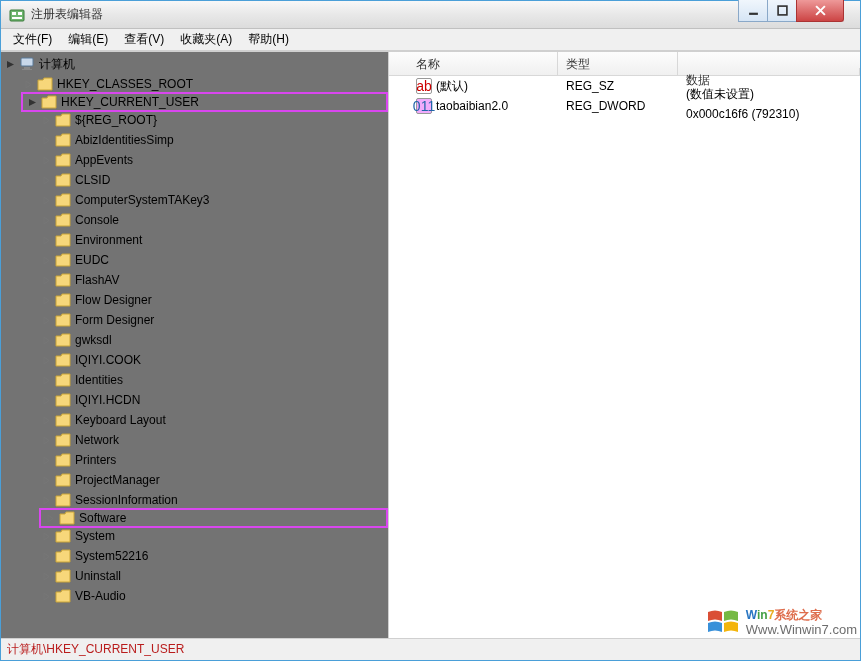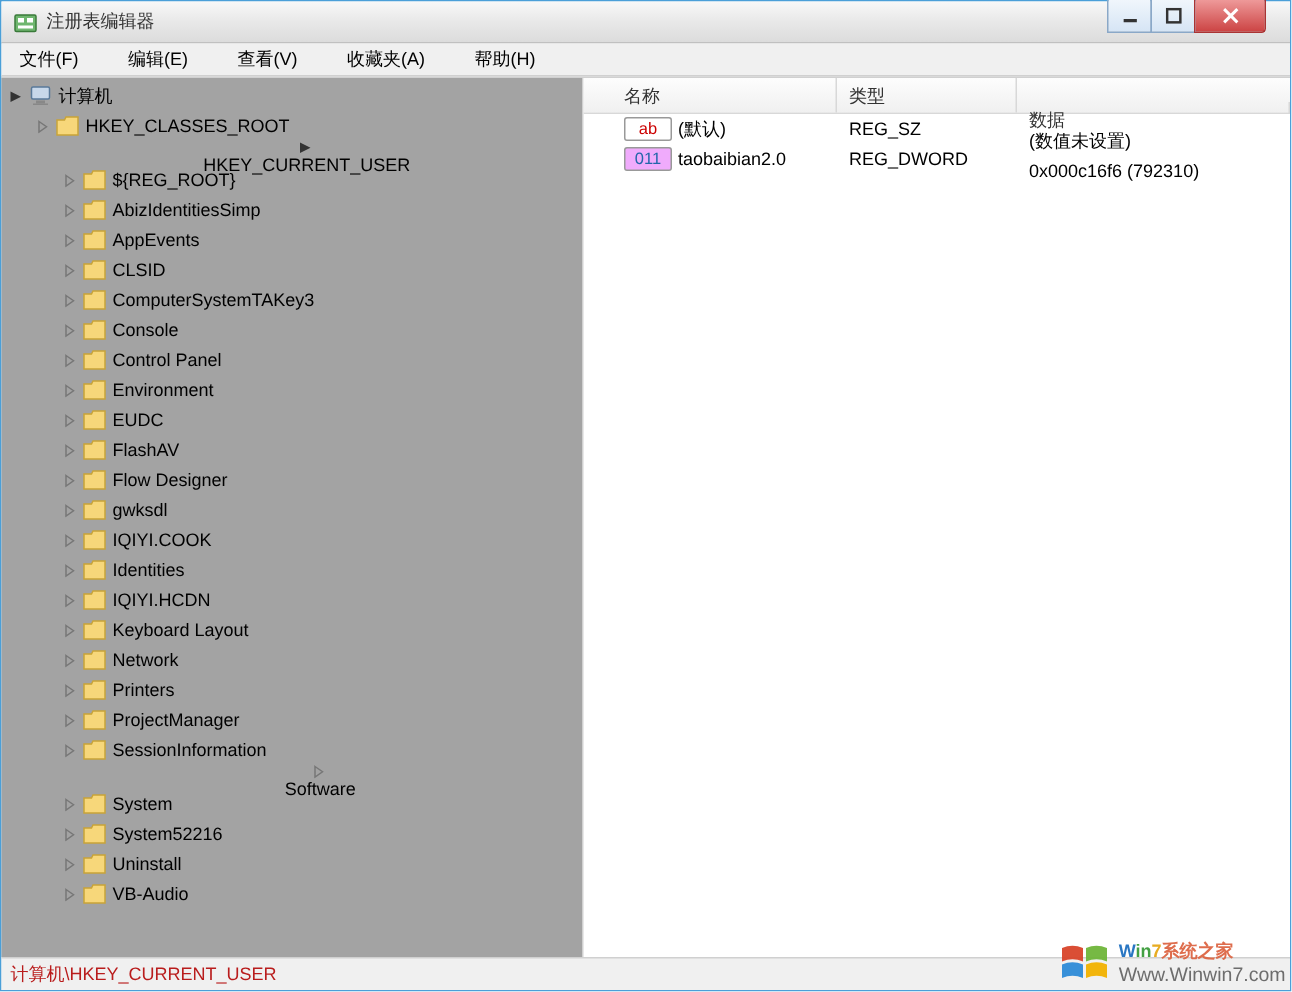--- a/index.html
+++ b/index.html
@@ -8,56 +8,56 @@
 .window { width: 861px; height: 661px; border: 1px solid #4a9fd8; background: #fff; display: flex; flex-direction: column; }
 
 .titlebar { height: 28px; background: linear-gradient(to bottom, #f8f8f8 0%, #e8e8e8 50%, #dcdcdc 100%); display: flex; align-items: center; padding: 0 16px 0 8px; border-bottom: 1px solid #c0c0c0; }
 .titlebar-icon { width: 16px; height: 16px; margin-right: 6px; }
 .titlebar-text { flex: 1; color: #333; }
 .win-buttons { display: flex; height: 22px; margin-top: -8px; }
 .win-btn { width: 30px; height: 22px; display: flex; align-items: center; justify-content: center; border: 1px solid #8aa8c8; border-top: none; margin-left: -1px; background: linear-gradient(to bottom,#f0f6fc,#d6e5f5); }
 .win-btn.close { width: 48px; background: linear-gradient(to bottom,#e99,#c44); border-color: #a33; color: #fff; border-top-right-radius: 0; border-bottom-right-radius: 3px; }
 .win-btn svg { width: 11px; height: 11px; }
 
-.menubar { height: 22px; display: flex; align-items: center; padding: 0 4px; background: #f0f0f0; border-bottom: 1px solid #d0d0d0; gap: 17px; }
+.menubar { height: 22px; display: flex; align-items: center; padding: 0 4px; background: #f0f0f0; border-bottom: 1px solid #d0d0d0; }
 .menu-item { padding: 2px 8px; cursor: default; }
 
 .content { flex: 1; display: flex; border-top: 1px solid #d0d0d0; min-height: 0; }
-.tree-panel { width: 388px; border-right: 1px solid #d0d0d0; overflow-y: auto; overflow-x: hidden; background: #a3a3a3; padding: 2px 0 2px 2px; }
+.tree-panel { width: 388px; border-right: 1px solid #d0d0d0; overflow-y: auto; overflow-x: hidden; background: #737373; padding: 2px 0 2px 2px; }
 .list-panel { flex: 1; display: flex; flex-direction: column; background: #fff; overflow: hidden; }
 
 .list-header { display: flex; height: 24px; border-bottom: 1px solid #d8d8d8; background: linear-gradient(to bottom,#fdfdfd,#f0f0f0); }
 .list-header .col { padding: 4px 8px; border-right: 1px solid #d8d8d8; color: #333; }
 .col-name { width: 150px; margin-left: 19px; }
 .col-type { width: 120px; }
 .col-data { flex: 1; margin-top: 16px; }
 
 .list-body { flex: 1; overflow: auto; }
 .list-row { display: flex; height: 20px; align-items: center; }
 .list-row .cell { padding: 0 8px; overflow: hidden; white-space: nowrap; text-overflow: ellipsis; }
 .list-row .cell.col-name { display: flex; align-items: center; gap: 4px; }
 
-.vicon { width: 32px; height: 16px; display: inline-flex; align-items: center; justify-content: center; font-size: 11px; border: 1px solid #999; border-radius: 2px; }
+.vicon { width: 16px; height: 16px; display: inline-flex; align-items: center; justify-content: center; font-size: 14px; border: 1px solid #999; border-radius: 2px; }
 .vicon.sz { background: #fff; color: #c00; }
 .vicon.dw { background: #f0abfc; color: #2266aa; }
 
 .tree ul { list-style: none; padding-left: 18px; }
 .tree > ul { padding-left: 0; }
 .tree li { white-space: nowrap; }
 .node { display: flex; align-items: center; height: 20px; padding-right: 6px; cursor: default; }
 .expander { width: 14px; height: 14px; display: inline-flex; align-items: center; justify-content: center; color: #666; margin-right: 2px; }
 .expander svg { width: 9px; height: 9px; }
 .folder-icon { width: 16px; height: 14px; margin-right: 4px; }
 .pc-icon { width: 16px; height: 16px; margin-right: 4px; }
 .node-label { color: #000; }
-.highlight-red { border: 2px solid #a3a3a3; padding: 0 2px; margin: -2px 0; flex-direction: column; }
+.highlight-red { border: 2px solid #d946ef; padding: 0 2px; margin: -2px 0; }
 
 .statusbar { height: 22px; border-top: 1px solid #d0d0d0; background: #f0f0f0; display: flex; align-items: center; padding: 0 6px; color: #b91c1c; }
 
-.watermark { position: absolute; right: 4px; bottom: 4px; display: flex; align-items: center; gap: 6px; opacity: 0.95; pointer-events: none; }
+.watermark { position: absolute; right: 4px; bottom: 24px; display: flex; align-items: center; gap: 6px; opacity: 0.95; pointer-events: none; }
 .watermark .wm-logo { width: 34px; height: 28px; }
 .watermark .wm-text { display: flex; flex-direction: column; line-height: 1.1; }
 .watermark .wm-main { font-size: 15px; font-weight: bold; }
 .watermark .wm-main .c1 { color: #1e6fbf; }
 .watermark .wm-main .c2 { color: #3a9b3a; }
 .watermark .wm-main .c3 { color: #e6a817; }
 .watermark .wm-main .c4 { color: #d64; }
 .watermark .wm-url { font-size: 13px; color: #666; }
 
 
@@ -231,33 +231,20 @@
                   <li>
                     <div class="node">
                       <span class="expander">
                         <svg viewBox="0 0 9 9">
                           <polygon points="2,1 7,4.5 2,8" fill="none" stroke="#777"></polygon>
                         </svg>
                       </span>
                       <svg class="folder-icon" viewBox="0 0 16 14">
                         <path d="M1 3 L6 3 L7 1 L15 1 L15 13 L1 13 Z" fill="#f7d77a" stroke="#c9a438"></path>
                       </svg>
-                      <span class="node-label">Control Panel</span>
-                    </div>
-                  </li>
-                  <li>
-                    <div class="node">
-                      <span class="expander">
-                        <svg viewBox="0 0 9 9">
-                          <polygon points="2,1 7,4.5 2,8" fill="none" stroke="#777"></polygon>
-                        </svg>
-                      </span>
-                      <svg class="folder-icon" viewBox="0 0 16 14">
-                        <path d="M1 3 L6 3 L7 1 L15 1 L15 13 L1 13 Z" fill="#f7d77a" stroke="#c9a438"></path>
-                      </svg>
                       <span class="node-label">Environment</span>
                     </div>
                   </li>
                   <li>
                     <div class="node">
                       <span class="expander">
                         <svg viewBox="0 0 9 9">
                           <polygon points="2,1 7,4.5 2,8" fill="none" stroke="#777"></polygon>
                         </svg>
                       </span>
@@ -284,20 +271,33 @@
                     <div class="node">
                       <span class="expander">
                         <svg viewBox="0 0 9 9">
                           <polygon points="2,1 7,4.5 2,8" fill="none" stroke="#777"></polygon>
                         </svg>
                       </span>
                       <svg class="folder-icon" viewBox="0 0 16 14">
                         <path d="M1 3 L6 3 L7 1 L15 1 L15 13 L1 13 Z" fill="#f7d77a" stroke="#c9a438"></path>
                       </svg>
                       <span class="node-label">Flow Designer</span>
+                    </div>
+                  </li>
+                  <li>
+                    <div class="node">
+                      <span class="expander">
+                        <svg viewBox="0 0 9 9">
+                          <polygon points="2,1 7,4.5 2,8" fill="none" stroke="#777"></polygon>
+                        </svg>
+                      </span>
+                      <svg class="folder-icon" viewBox="0 0 16 14">
+                        <path d="M1 3 L6 3 L7 1 L15 1 L15 13 L1 13 Z" fill="#f7d77a" stroke="#c9a438"></path>
+                      </svg>
+                      <span class="node-label">Form Designer</span>
                     </div>
                   </li>
                   <li>
                     <div class="node">
                       <span class="expander">
                         <svg viewBox="0 0 9 9">
                           <polygon points="2,1 7,4.5 2,8" fill="none" stroke="#777"></polygon>
                         </svg>
                       </span>
                       <svg class="folder-icon" viewBox="0 0 16 14">

